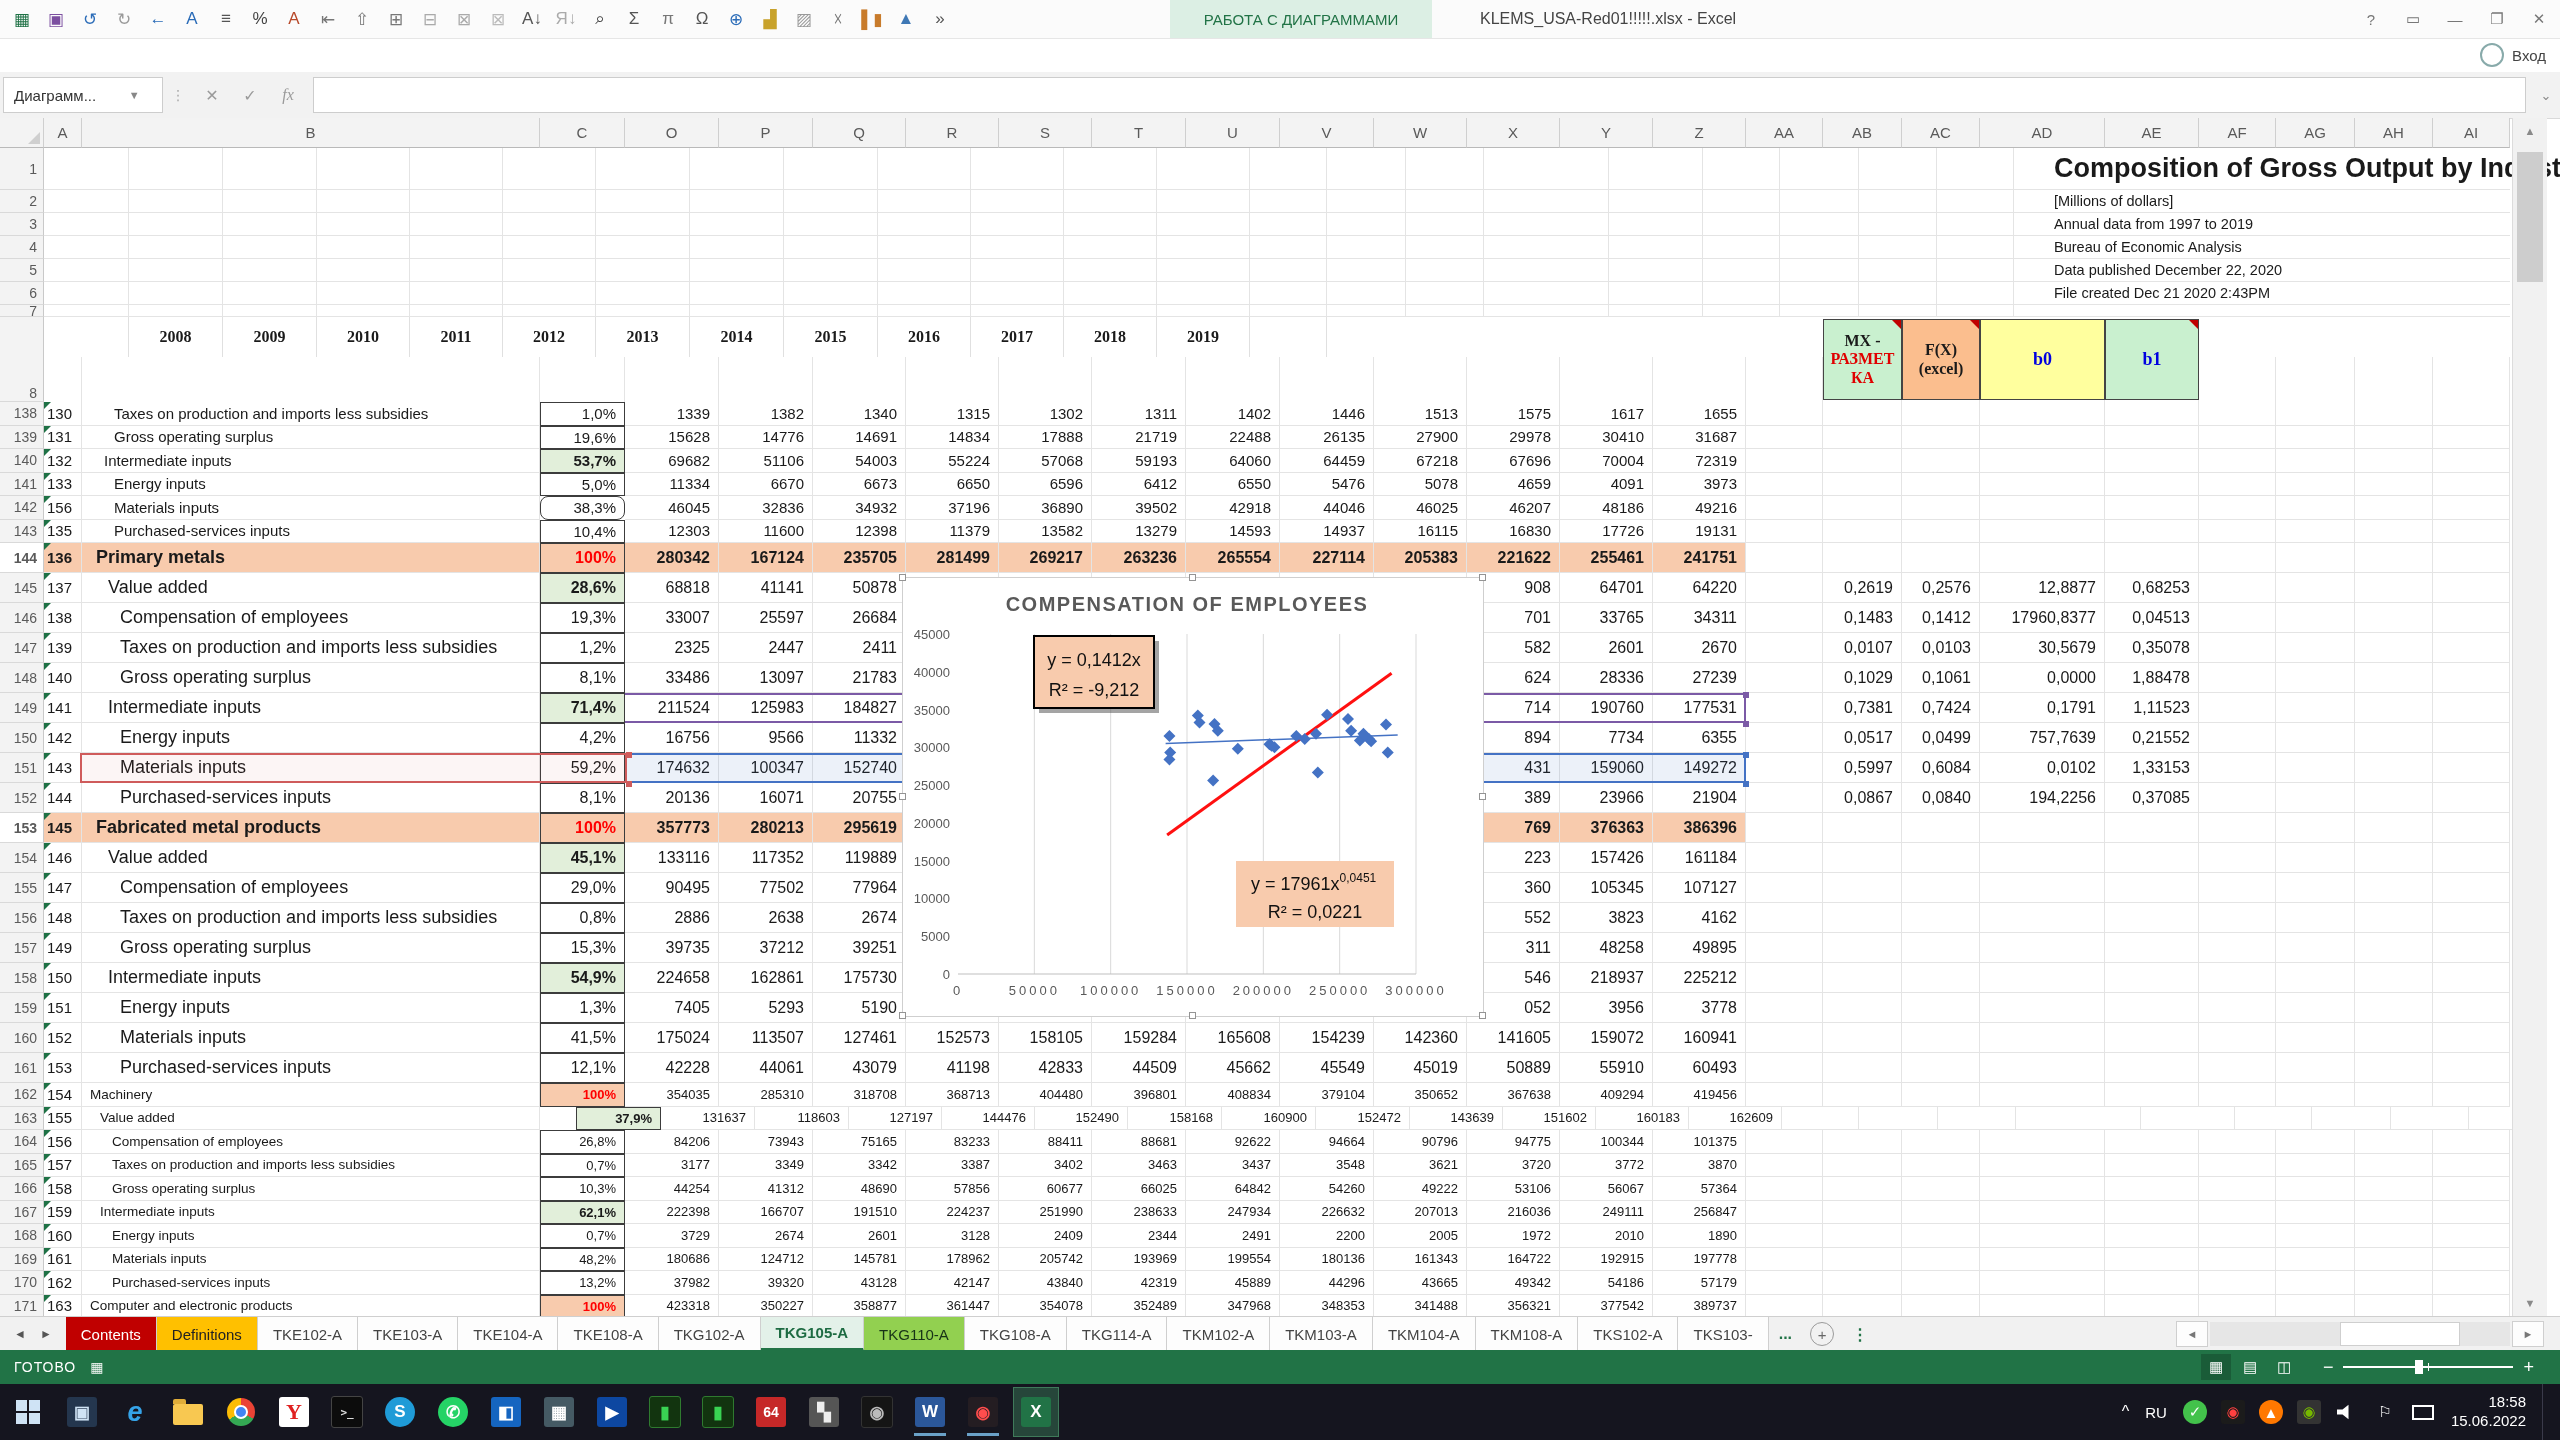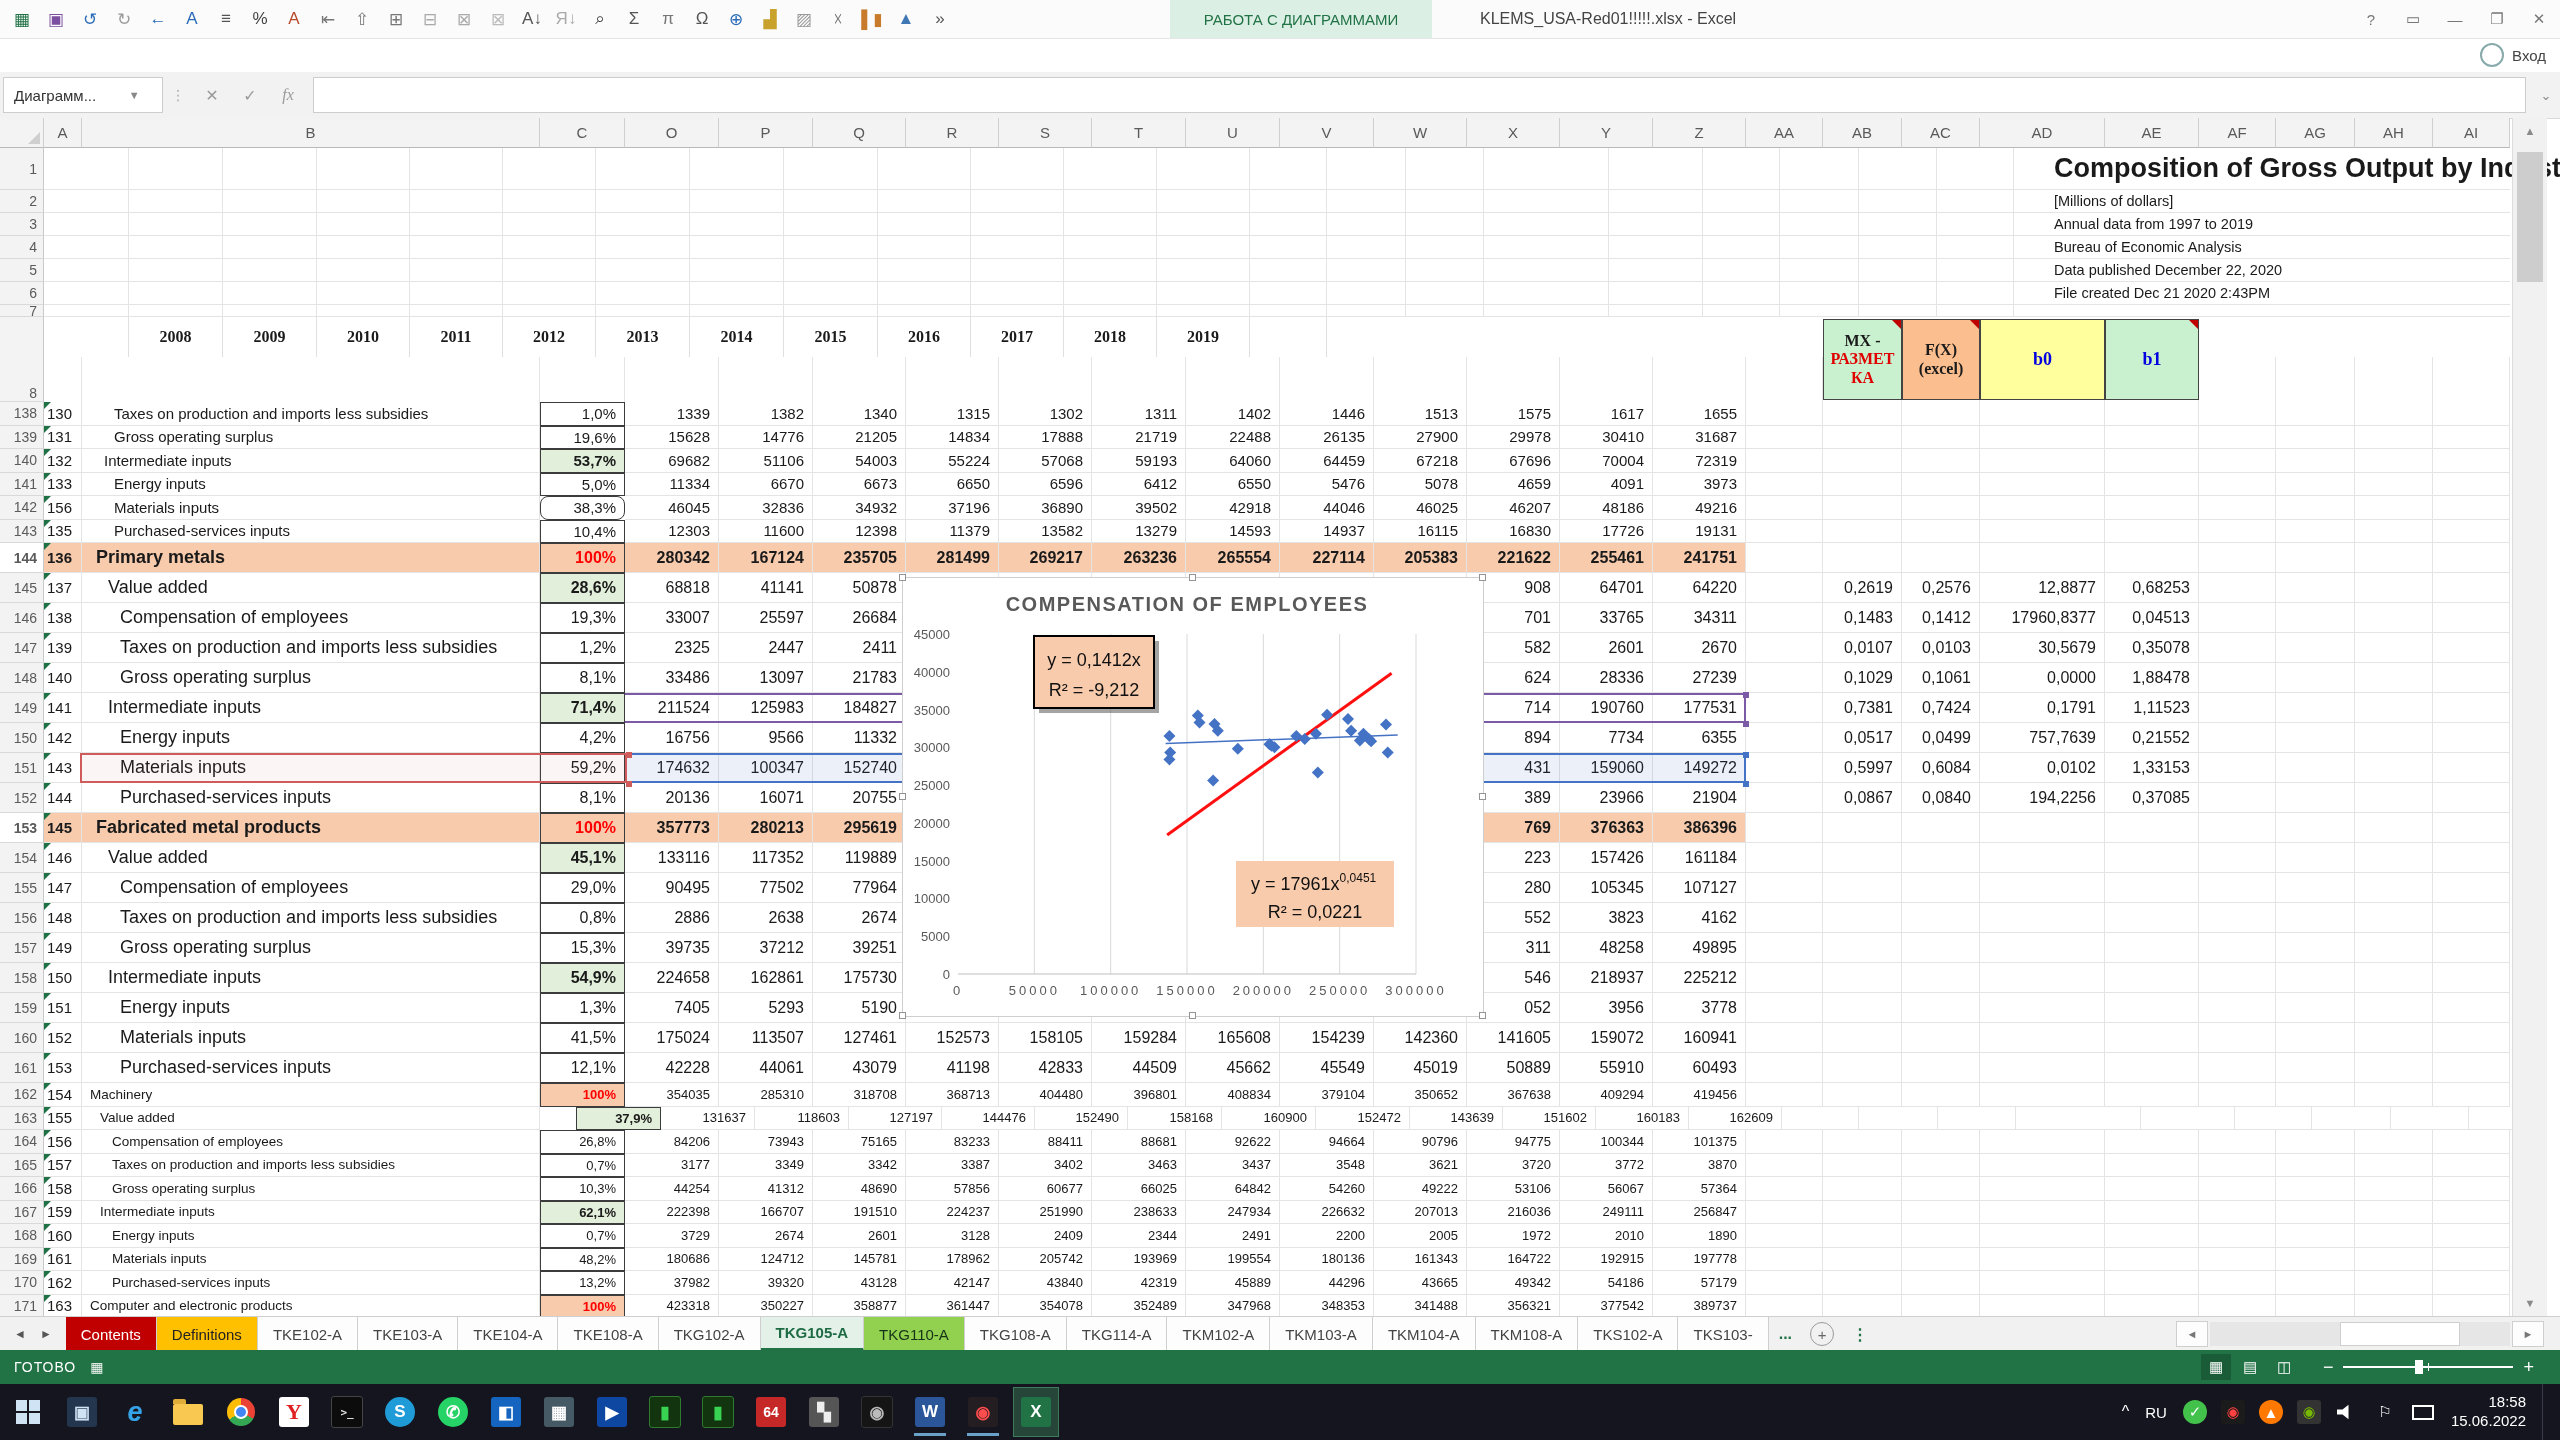--- a/index.html
+++ b/index.html
@@ -501,21 +501,21 @@
       <div class="grow mid" style="height: 23.5px;">
         <div class="cell gut nof" style="width: 44px; height: 23.5px;">139</div>
         <div class="cell acell" style="width: 38px; height: 23.5px;">
           <div class="tri"></div>
           <span>131</span>
         </div>
         <div class="cell lbl" style="width: 458px; height: 23.5px; padding-left: 32px;">Gross operating surplus</div>
         <div class="cell pct" style="width: 85px; height: 23.5px;">19,6%</div>
         <div class="cell num" style="width: 94px; height: 23.5px;">15628</div>
         <div class="cell num" style="width: 94px; height: 23.5px;">14776</div>
-        <div class="cell num" style="width: 93px; height: 23.5px;">21205</div>
+        <div class="cell num" style="width: 93px; height: 23.5px;">14691</div>
         <div class="cell num" style="width: 93px; height: 23.5px;">14834</div>
         <div class="cell num" style="width: 93px; height: 23.5px;">17888</div>
         <div class="cell num" style="width: 94px; height: 23.5px;">21719</div>
         <div class="cell num" style="width: 94px; height: 23.5px;">22488</div>
         <div class="cell num" style="width: 94px; height: 23.5px;">26135</div>
         <div class="cell num" style="width: 93px; height: 23.5px;">27900</div>
         <div class="cell num" style="width: 93px; height: 23.5px;">29978</div>
         <div class="cell num" style="width: 93px; height: 23.5px;">30410</div>
         <div class="cell num" style="width: 93px; height: 23.5px;">31687</div>
         <div class="cell nof" style="width: 77px; height: 23.5px;"></div>
@@ -988,21 +988,21 @@
         <div class="cell pct" style="width: 85px; height: 30px;">29,0%</div>
         <div class="cell num" style="width: 94px; height: 30px;">90495</div>
         <div class="cell num" style="width: 94px; height: 30px;">77502</div>
         <div class="cell num" style="width: 93px; height: 30px;">77964</div>
         <div class="cell num" style="width: 93px; height: 30px;"></div>
         <div class="cell num" style="width: 93px; height: 30px;"></div>
         <div class="cell num" style="width: 94px; height: 30px;"></div>
         <div class="cell num" style="width: 94px; height: 30px;"></div>
         <div class="cell num" style="width: 94px; height: 30px;"></div>
         <div class="cell num" style="width: 93px; height: 30px;"></div>
-        <div class="cell num" style="width: 93px; height: 30px;">280</div>
+        <div class="cell num" style="width: 93px; height: 30px;">360</div>
         <div class="cell num" style="width: 93px; height: 30px;">105345</div>
         <div class="cell num" style="width: 93px; height: 30px;">107127</div>
         <div class="cell nof" style="width: 77px; height: 30px;"></div>
         <div class="cell num nof" style="width: 79px; height: 30px;"></div>
         <div class="cell num nof" style="width: 78px; height: 30px;"></div>
         <div class="cell num nof" style="width: 125px; height: 30px;"></div>
         <div class="cell num nof" style="width: 94px; height: 30px;"></div>
         <div class="cell nof" style="width: 77px; height: 30px;"></div>
         <div class="cell nof" style="width: 79px; height: 30px;"></div>
         <div class="cell nof" style="width: 78px; height: 30px;"></div>

